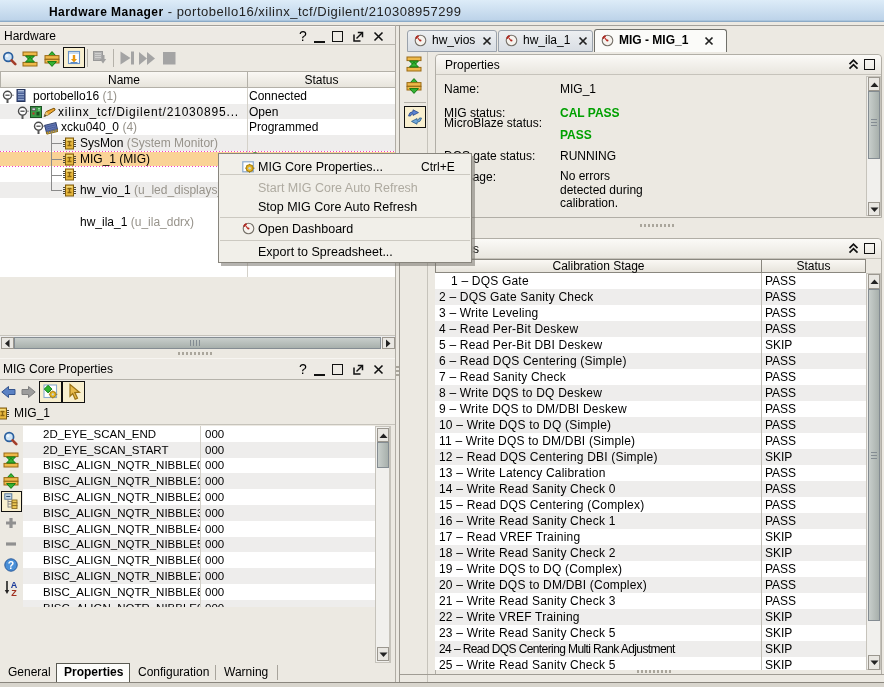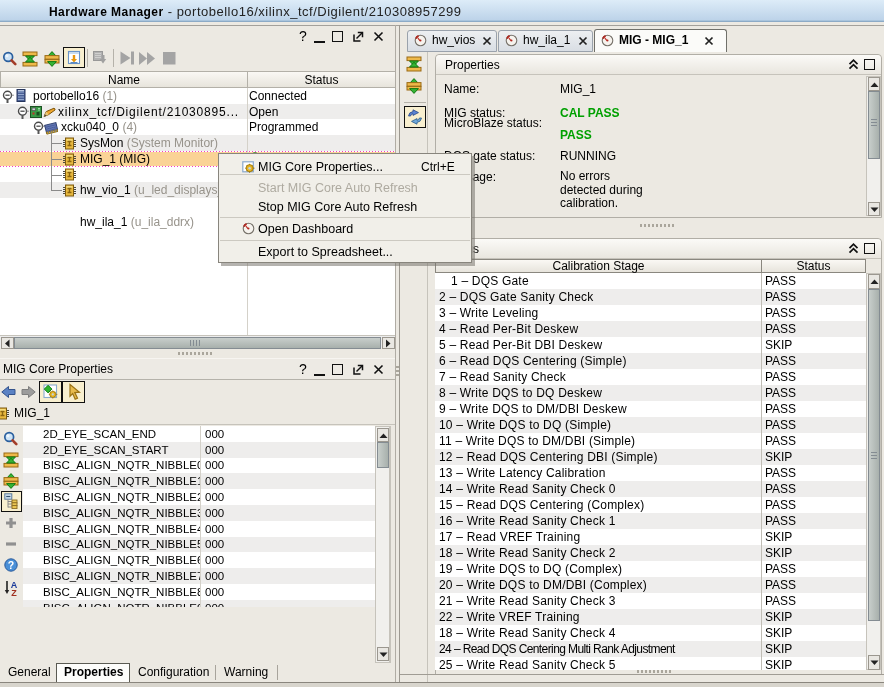--- a/index.html
+++ b/index.html
@@ -17,20 +17,23 @@
 .row{z-index:0;}
 </style></head><body>
 <div id="root">
 
 <div class="a" style="left:0;top:0;width:884px;height:20px;background:linear-gradient(#ddecf8,#bdd3e9);">
       <div class="txt" style="left:7px;top:4px;padding-left:42px;"><b style="letter-spacing:0.45px;">Hardware Manager</b><span style="color:#222;font-size:13px;letter-spacing:0.5px;"> - portobello16/xilinx_tcf/Digilent/210308957299</span></div>
     </div>
 <div class="a" style="left:0;top:20px;width:884px;height:1px;background:#a9c4dc;"></div>
 <div class="a" style="left:0;top:21px;width:884px;height:1px;background:#8caac6;"></div>
 <div class="a" style="left:0;top:25px;width:884px;height:1px;background:#a3a09a;"></div>
+<div class="ptitle a" style="left:0;top:26px;width:396px;height:19px;">
+      <div class="txt" style="left:4px;top:2px;">Hardware</div>
+    </div>
 <div class="txt" style="left:299px;top:28px;font-size:14px;">?</div>
     <div class="a" style="left:314px;top:41px;width:11px;height:2px;background:#111;"></div>
     <div class="a" style="left:332px;top:31px;width:11px;height:11px;border:1.6px solid #111;box-sizing:border-box;"></div>
     <svg class="a" style="left:352px;top:31px;" width="12" height="12" viewBox="0 0 12 12">
       <path d="M2 3.5 V10 H8.5" stroke="#111" stroke-width="1.5" fill="none"></path>
       <path d="M4.5 7.5 L10 2" stroke="#111" stroke-width="1.5"></path>
       <path d="M5.8 1.5 H10.5 V6.2" stroke="#111" stroke-width="1.5" fill="none"></path>
     </svg>
     <svg class="a" style="left:373px;top:31px;" width="11" height="11" viewBox="0 0 11 11">
       <path d="M1.5 1.5 L9.5 9.5 M9.5 1.5 L1.5 9.5" stroke="#111" stroke-width="1.6"></path>
@@ -74,21 +77,21 @@
     </svg>
 <svg class="a" style="left:138px;top:50px;" width="18" height="16" viewBox="0 0 18 16">
       <path d="M1 2 L9 8.5 L1 15 Z" fill="#a4a4a4"></path>
       <path d="M9 2 L17 8.5 L9 15 Z" fill="#a4a4a4"></path>
     </svg>
 <svg class="a" style="left:162px;top:51px;" width="15" height="15" viewBox="0 0 15 15">
       <rect x="1" y="1" width="12.5" height="12.5" fill="#a4a4a4"></rect>
     </svg>
 <div class="thead a" style="left:0;top:71px;width:248px;height:17px;line-height:16px;">Name</div>
 <div class="thead a" style="left:247px;top:71px;width:149px;height:17px;line-height:16px;">Status</div>
-<div class="a" style="left:0;top:88px;width:396px;height:247px;background:#fff;overflow:hidden;">
+<div class="a" style="left:0;top:88px;width:396px;height:189px;background:#fff;overflow:hidden;">
 <div class="row" style="top:15.72px;height:15.72px;background:#eeedec;"></div>
 <div class="row" style="top:47.160000000000004px;height:15.72px;background:#eeedec;"></div>
 <div class="row" style="top:63.88px;height:14.2px;background:#fad396;"></div>
 <div class="row" style="top:62.88px;height:1px;background:repeating-linear-gradient(90deg,#f23cc7 0 1px,transparent 1px 3px);"></div>
 <div class="row" style="top:78.1px;height:1px;background:repeating-linear-gradient(90deg,#f23cc7 0 1px,transparent 1px 3px);"></div>
 <div class="row" style="top:94.32000000000001px;height:15.72px;background:#eeedec;"></div>
 <div class="a" style="left:247px;top:0;width:1px;height:247px;background:#d4d1c9;"></div>
 <svg class="a" style="left:2px;top:1.8px;" width="12" height="15" viewBox="0 0 12 15">
         <circle cx="5.5" cy="5.2" r="4" fill="#fff" stroke="#4a4a4a" stroke-width="1.4"></circle>
         <path d="M3.4 5.2h4.2" stroke="#3f3f3f" stroke-width="1.2"></path>
@@ -514,21 +517,21 @@
 <div class="row" style="top:304.0px;height:16.0px;background:#eeedec;"></div>
 <div class="txt" style="left:4px;top:305.0px;letter-spacing:0.2px;">20 – Write DQS to DM/DBI (Complex)</div>
 <div class="txt" style="left:330px;top:305.0px;">PASS</div>
 <div class="row" style="top:320.0px;height:16.0px;background:#fff;"></div>
 <div class="txt" style="left:4px;top:321.0px;letter-spacing:0.2px;">21 – Write Read Sanity Check 3</div>
 <div class="txt" style="left:330px;top:321.0px;">PASS</div>
 <div class="row" style="top:336.0px;height:16.0px;background:#eeedec;"></div>
 <div class="txt" style="left:4px;top:337.0px;letter-spacing:0.2px;">22 – Write VREF Training</div>
 <div class="txt" style="left:330px;top:337.0px;">SKIP</div>
 <div class="row" style="top:352.0px;height:16.0px;background:#fff;"></div>
-<div class="txt" style="left:4px;top:353.0px;letter-spacing:0.2px;">18 – Write Read Sanity Check 4</div>
+<div class="txt" style="left:4px;top:353.0px;letter-spacing:0.2px;">23 – Write Read Sanity Check 5</div>
 <div class="txt" style="left:330px;top:353.0px;">SKIP</div>
 <div class="row" style="top:368.0px;height:16.0px;background:#eeedec;"></div>
 <div class="txt" style="left:4px;top:369.0px;letter-spacing:-0.6px;">24 – Read DQS Centering Multi Rank Adjustment</div>
 <div class="txt" style="left:330px;top:369.0px;">SKIP</div>
 <div class="row" style="top:384.0px;height:16.0px;background:#fff;"></div>
 <div class="txt" style="left:4px;top:385.0px;letter-spacing:0.2px;">25 – Write Read Sanity Check 5</div>
 <div class="txt" style="left:330px;top:385.0px;">SKIP</div>
 <div class="a" style="left:326px;top:0;width:1px;height:397px;background:#c0bdb5;"></div>
 </div>
 <div class="a" style="left:866px;top:273px;width:15px;height:397px;background:#f1f0ed;border:1px solid #c6c3bb;box-sizing:border-box;">

